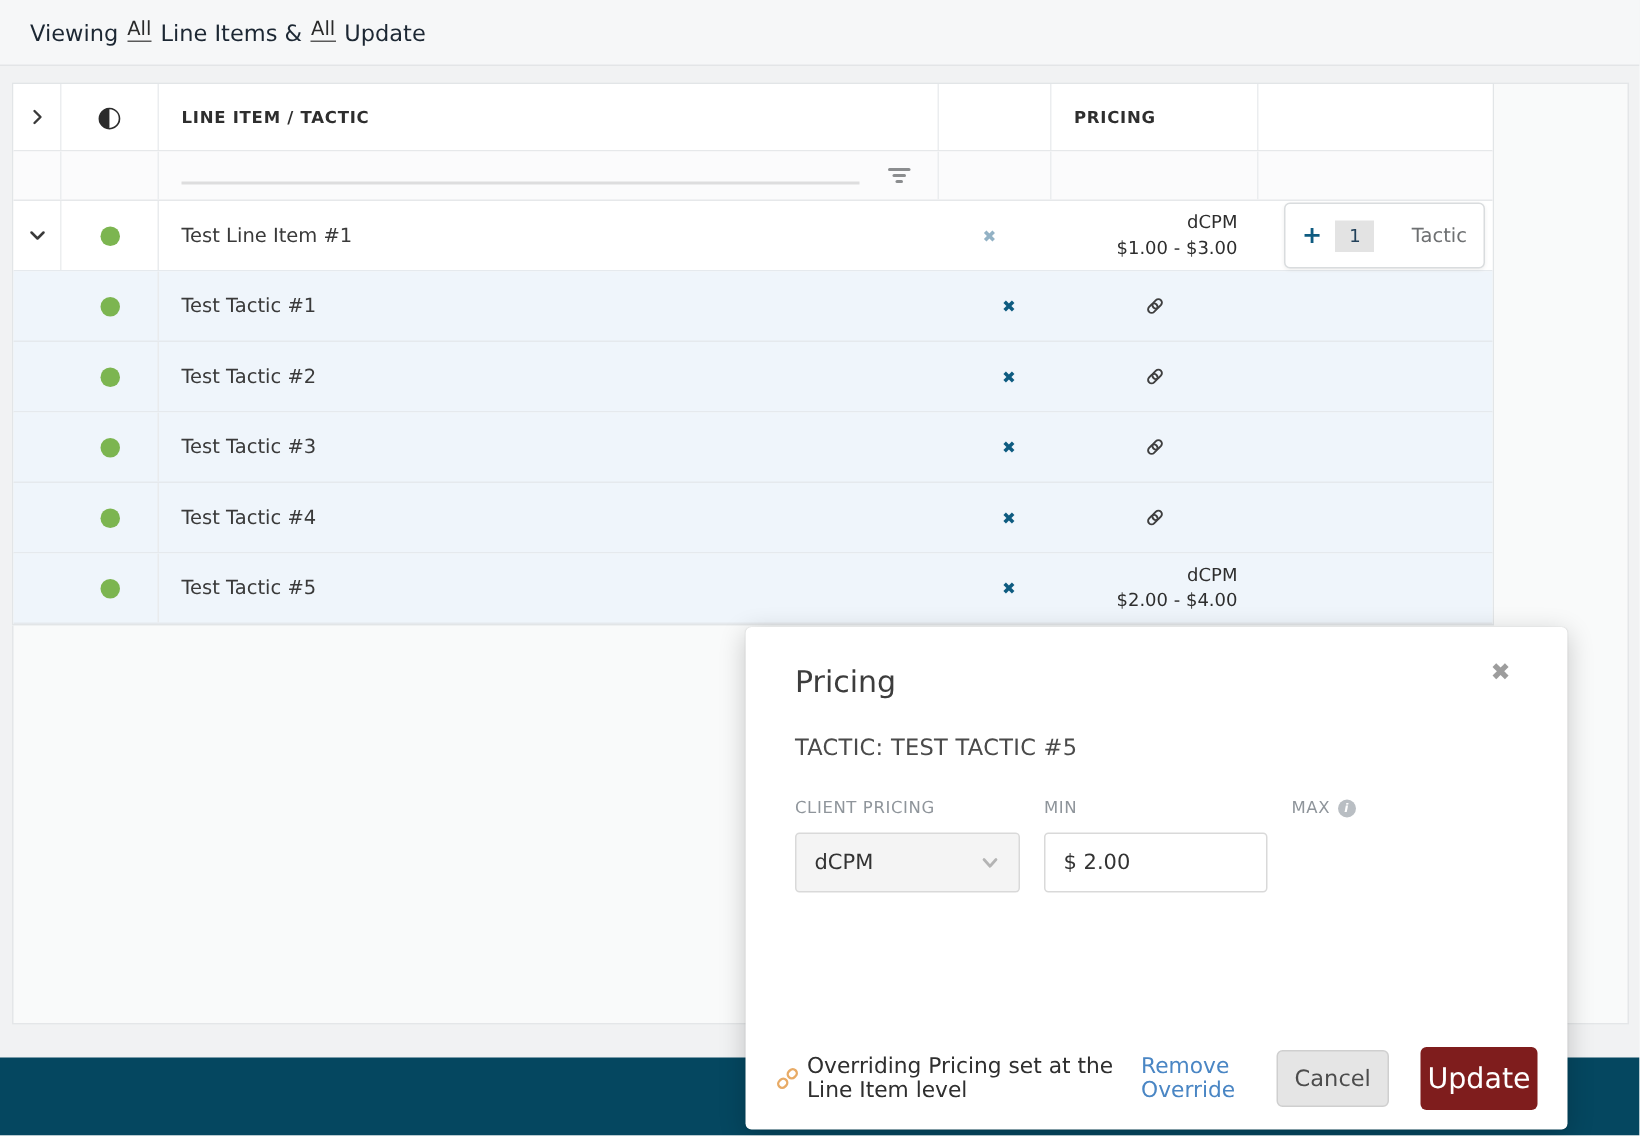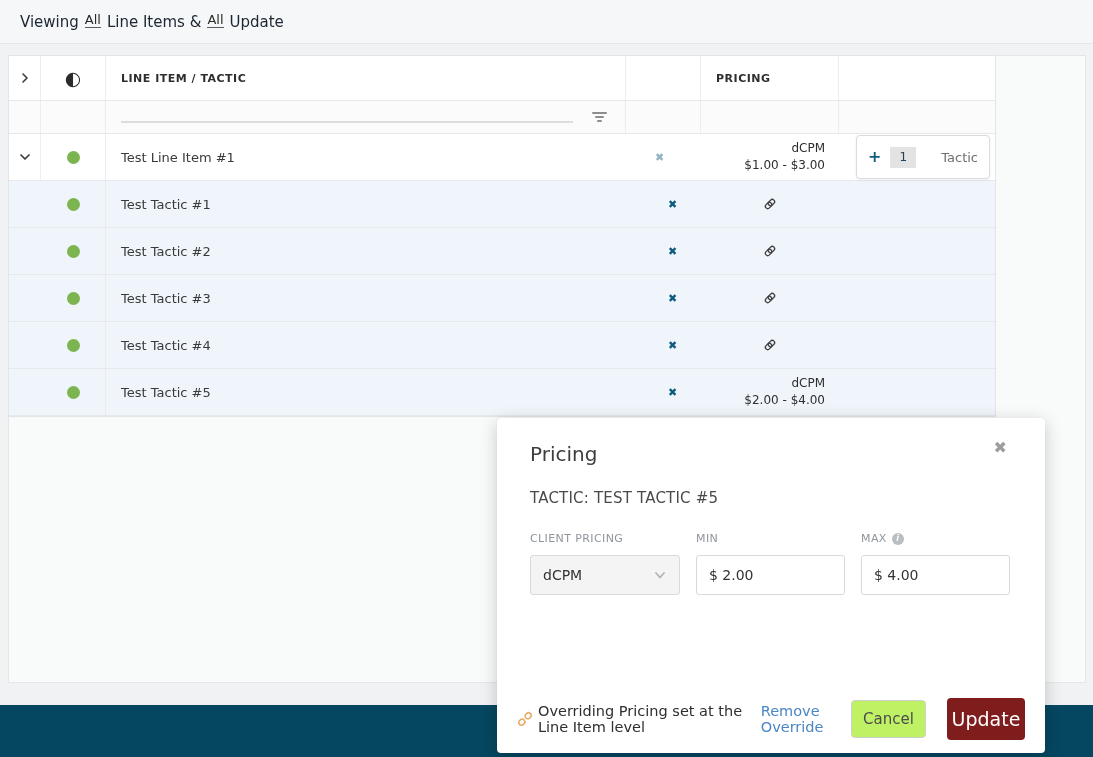--- a/index.html
+++ b/index.html
@@ -106,21 +106,21 @@
   .txt-input { width:149px; height:40px; border:1px solid #d9d9d9;
     border-radius:3px; font-size:14px; color:#333; padding-left:12px;
     outline:none; font-family:inherit; background:#fff; }
   .modal-footer { position:absolute; left:20px; right:20px; bottom:13px;
     display:flex; align-items:center; justify-content:space-between; }
   .warn-block { display:flex; flex-direction:row; gap:3px; }
   .warn-line { display:flex; align-items:center; gap:5px;
     font-size:14.5px; color:#2f2f2f; }
   .override-link { font-size:14.5px; color:#4a86c4; cursor:pointer; }
   .btn-row { display:flex; align-items:center; gap:21px; }
-  .btn-cancel { width:75px; height:38px; background:#bef264;
+  .btn-cancel { width:75px; height:38px; background:#e5e5e5;
     border:1px solid #cfcfcf; border-radius:4px; font-size:15px; color:#4c4c4c;
     cursor:pointer; font-family:inherit; }
   .btn-update { width:78px; height:42px; background:#7f1d1d; border:none;
     border-radius:4px; font-size:19px; color:#fff; cursor:pointer;
     font-family:inherit; }
 </style>
 </head>
 <body>
 
 <div class="topbar">
@@ -345,21 +345,20 @@
     </div>
     <div class="field">
       <span class="field-label">MIN</span>
       <input class="txt-input" type="text" value="$ 2.00" style="">
     </div>
     <div class="field">
       <span class="field-label">
         <span>MAX</span>
         <span class="info-dot">i</span>
       </span>
-      <input class="txt-input" type="text" value="$ 4.00" style="">
     </div>
   </div>
 
   <div class="modal-footer">
     <div class="warn-block">
       <div class="warn-line">
         <span style="display:flex;">
           <svg width="16" height="16" viewBox="0 0 24 24">
               <g transform="rotate(-45 12 12)" fill="none" stroke="#e8ab66" stroke-width="2.4">
                 <rect x="0.5" y="8" width="9.5" height="8" rx="4"></rect>

